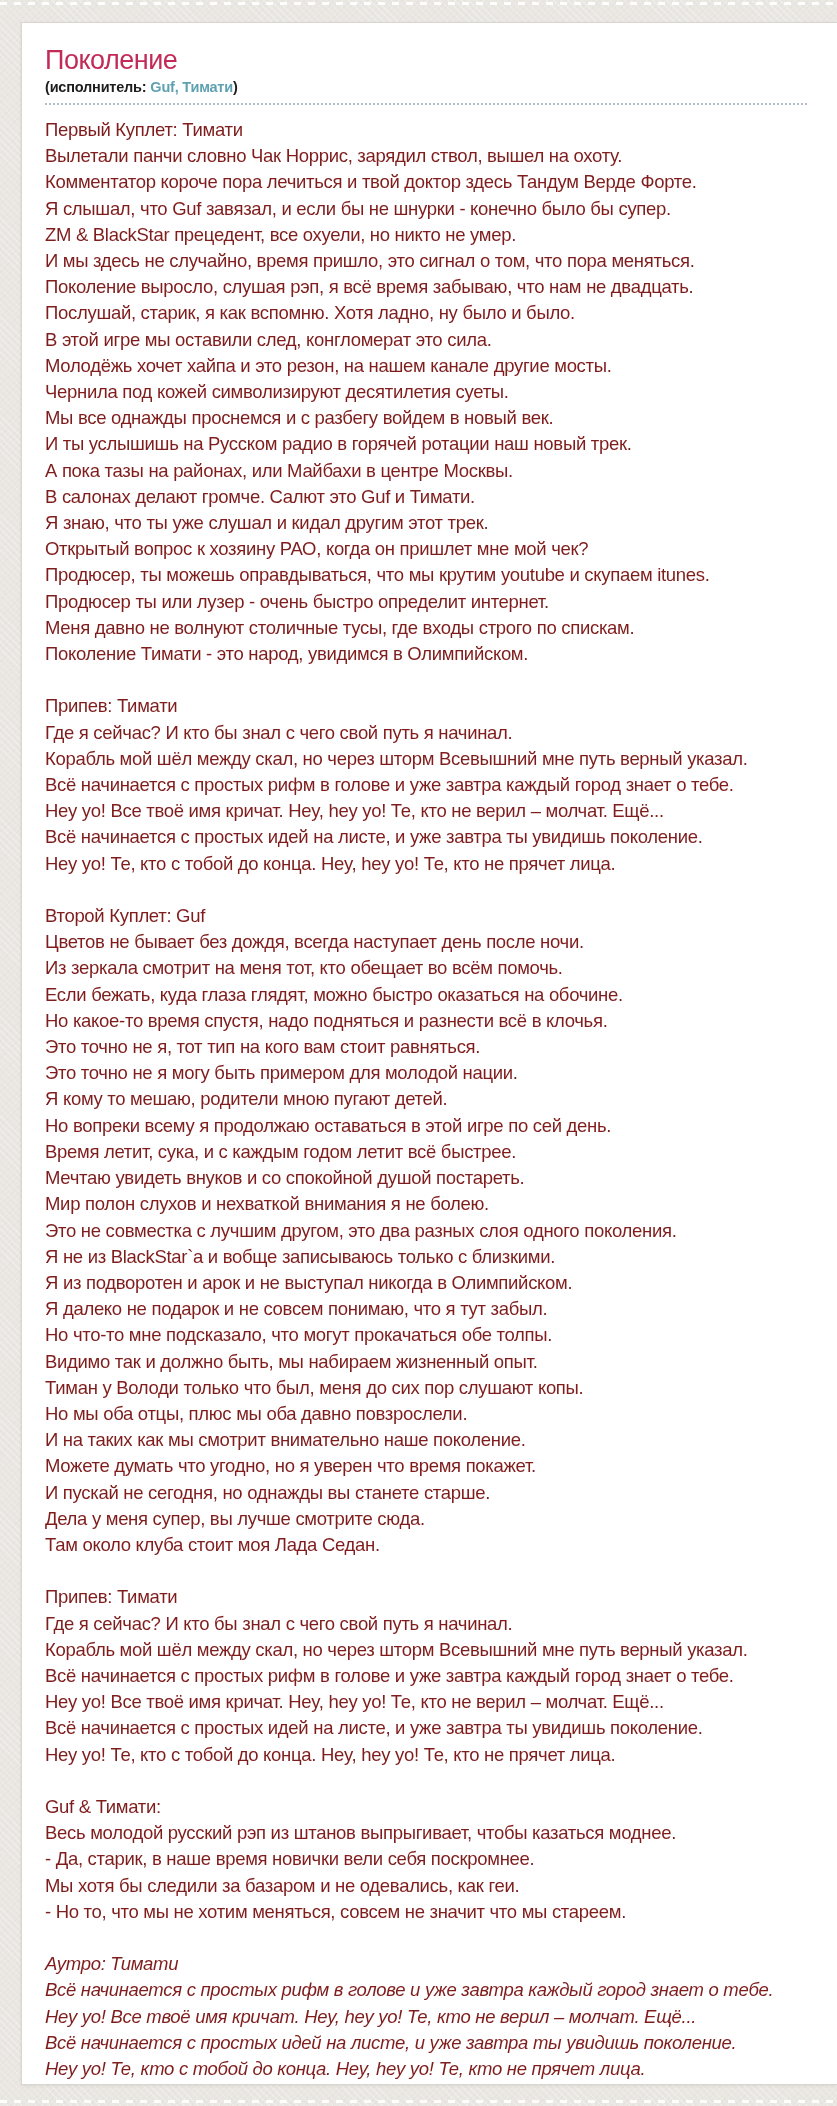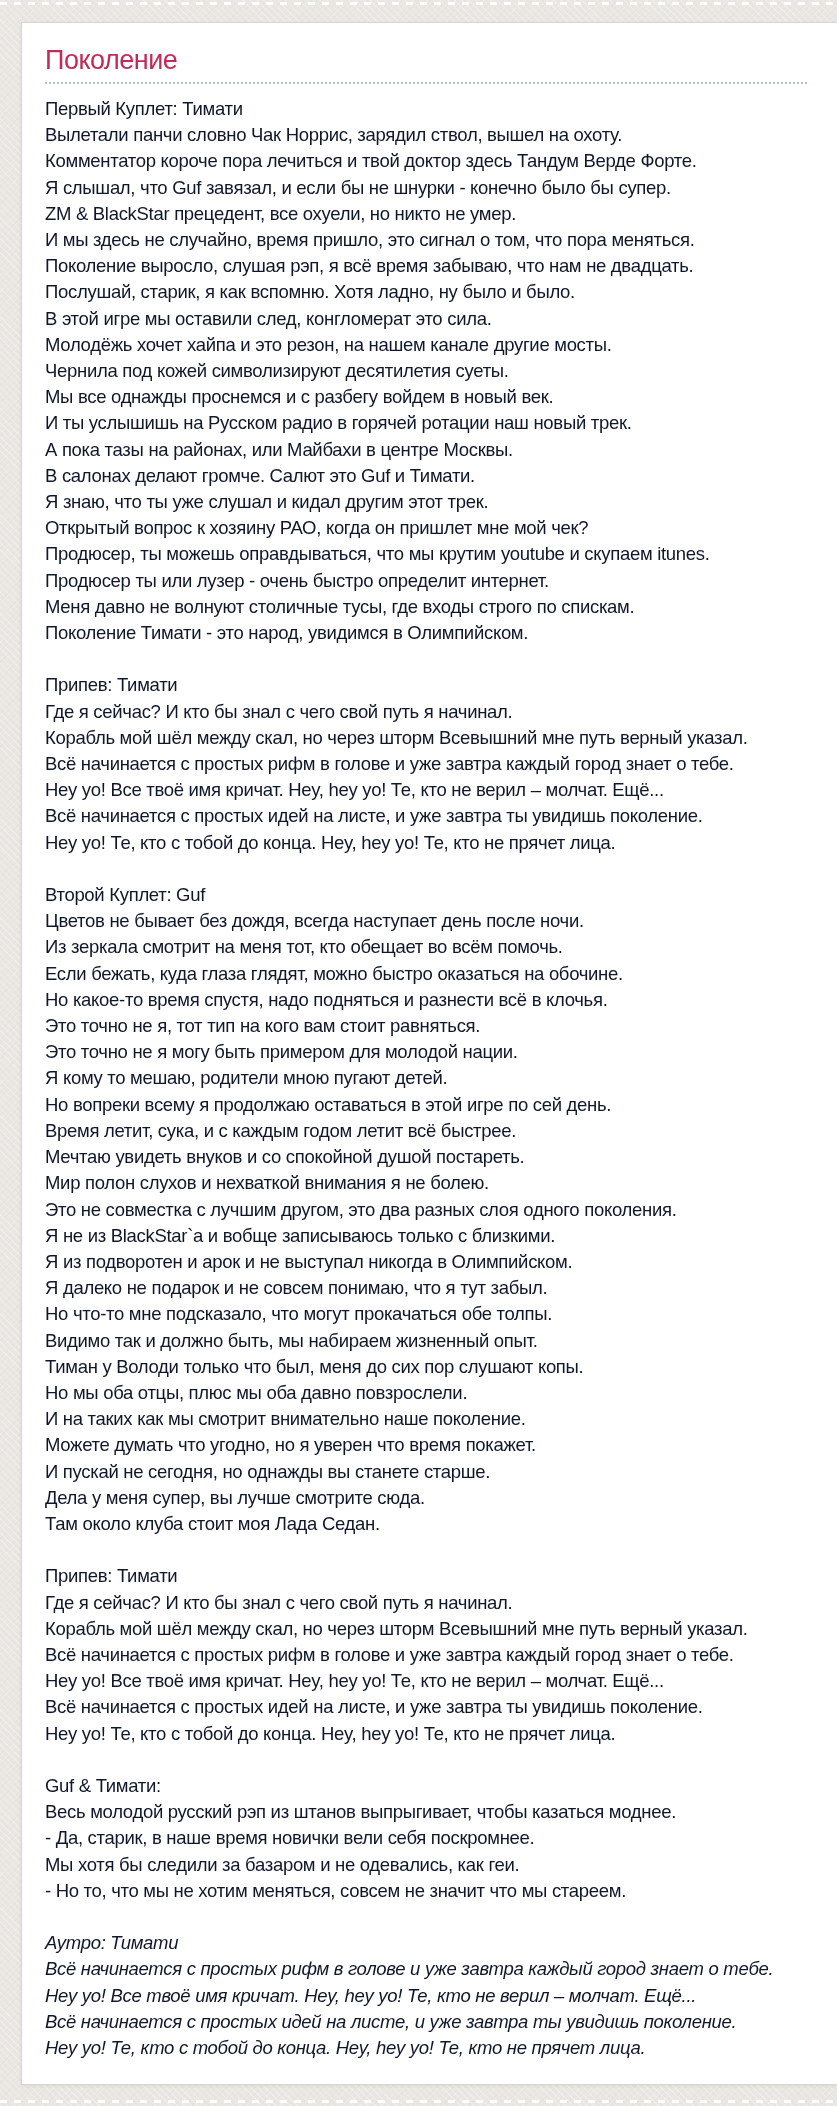--- a/index.html
+++ b/index.html
@@ -65,40 +65,41 @@
   .separator {
     margin-top: 6px;
     height: 0;
     border-bottom: 2px dotted #b2bed0;
   }
 
   .lyrics {
     margin-top: 12px;
     font-size: 18.5px;
     line-height: 26.2px;
-    color: #0f172a;
+    color: #7f1d1d;
     letter-spacing: -0.3px;
     white-space: pre-line;
   }
   .lyrics p {
     margin: 0 0 26.2px 0;
   }
   .lyrics p:last-child {
     margin-bottom: 0;
     font-style: italic;
   }
 </style>
 </head>
 <body>
 
 <div class="stitch top"></div>
 <div class="stitch bottom"></div>
 
 <div class="sheet">
   <h1 class="song-title">Поколение</h1>
+  <div class="artist-line"><span>(исполнитель: </span><a class="artist-link">Guf, Тимати</a><span>)</span></div>
   <div class="separator"></div>
   <div class="lyrics" id="lyrics"><p>Первый Куплет: Тимати
 Вылетали панчи словно Чак Норрис, зарядил ствол, вышел на охоту.
 Комментатор короче пора лечиться и твой доктор здесь Тандум Верде Форте.
 Я слышал, что Guf завязал, и если бы не шнурки - конечно было бы супер.
 ZM &amp; BlackStar прецедент, все охуели, но никто не умер.
 И мы здесь не случайно, время пришло, это сигнал о том, что пора меняться.
 Поколение выросло, слушая рэп, я всё время забываю, что нам не двадцать.
 Послушай, старик, я как вспомню. Хотя ладно, ну было и было.
 В этой игре мы оставили след, конгломерат это сила.

